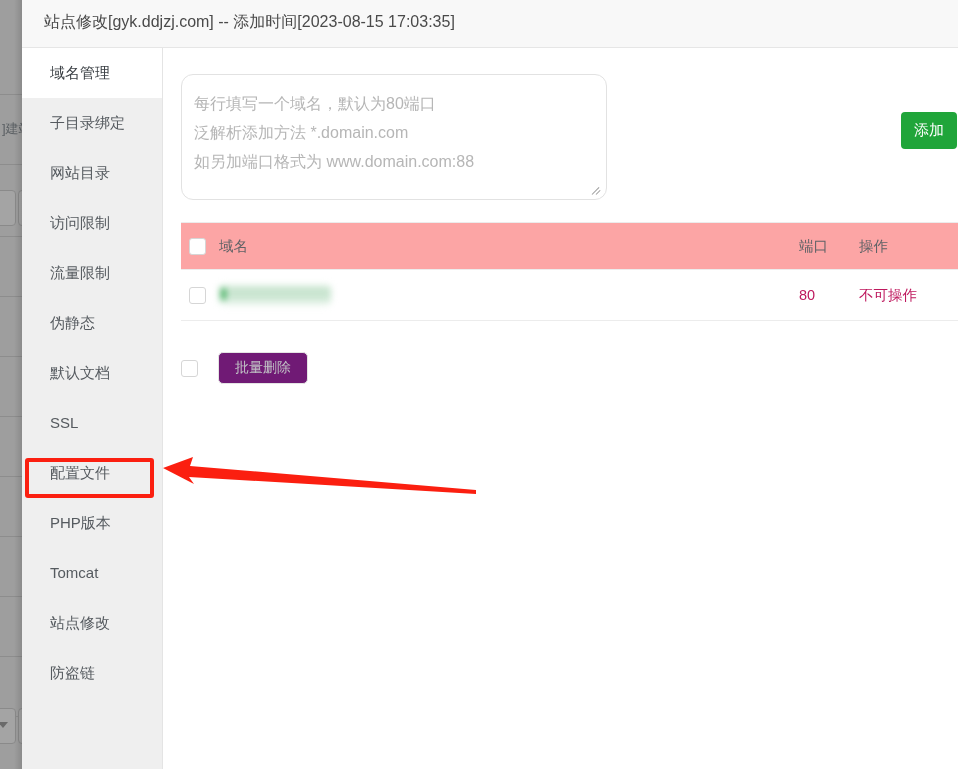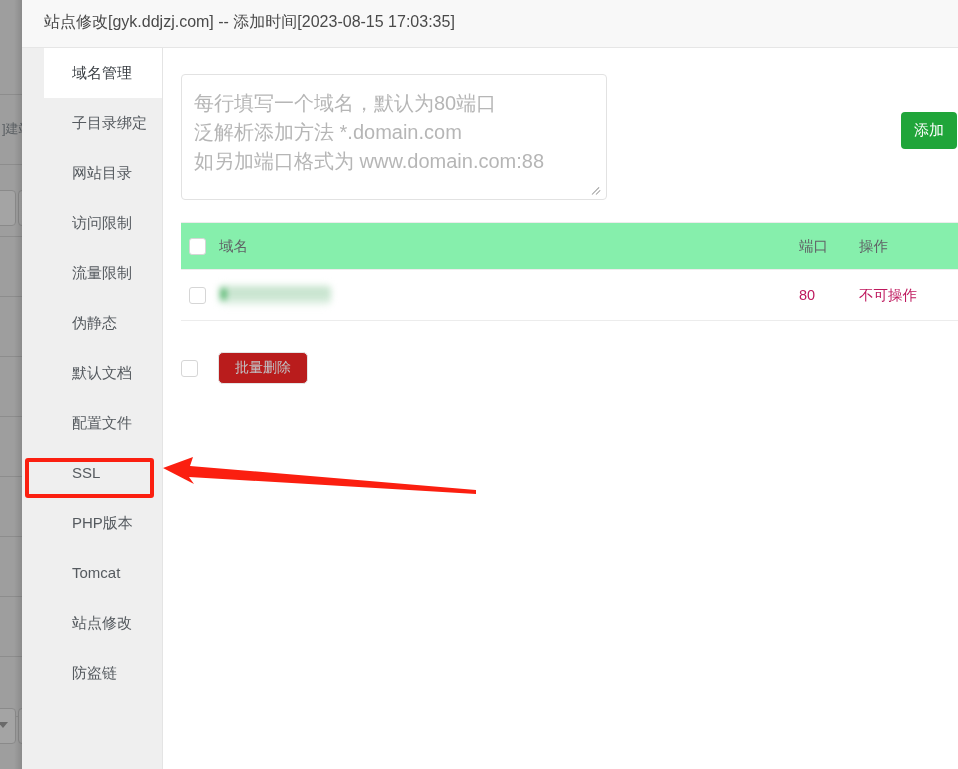--- a/index.html
+++ b/index.html
@@ -106,21 +106,20 @@
   .side-item {
     position: relative;
     height: 50px;
     line-height: 50px;
     padding-left: 28px;
     font-size: 15px;
     color: #555a5f;
     box-sizing: border-box;
     cursor: pointer;
     white-space: nowrap;
-    margin-left: 22px;
   }
   .side-item.active {
     background: #ffffff;
     color: #3a3f44;
   }
 
   
   .anno-box {
     position: absolute;
     left: 3px;
@@ -141,27 +140,27 @@
     height: 721px;
     background: #ffffff;
   }
 
   .domain-textarea {
     position: absolute;
     left: 18px; top: 26px;
     width: 426px;
     height: 126px;
     border: 1px solid #e2e2e2;
-    border-radius: 4px;
+    border-radius: 12px;
     background: #ffffff;
     box-sizing: border-box;
     resize: none;
     padding: 14px 12px;
     font-family: "Liberation Sans", "DejaVu Sans", sans-serif;
-    font-size: 20px;
+    font-size: 16px;
     line-height: 29px;
     color: #444;
     outline: none;
     overflow: hidden;
   }
   .domain-textarea::placeholder {
     color: #b6b6b6;
   }
   .ta-resize {
     position: absolute;
@@ -201,21 +200,21 @@
     left: 18px;
     top: 174px;
     width: 795px;
   }
   .tbl {
     width: 795px;
     border-collapse: collapse;
     table-layout: fixed;
   }
   .tbl thead th {
-    background: #86efac;
+    background: #fca5a5;
     border-top: 1px solid #ececec;
     border-bottom: 1px solid #ececec;
     height: 46px;
     font-weight: normal;
     font-size: 14.5px;
     color: #606266;
     text-align: left;
     padding: 0;
     vertical-align: middle;
   }
@@ -276,21 +275,21 @@
     top: 304px;
     display: flex;
     align-items: center;
   }
   .bulk-btn {
     margin-left: 20px;
     height: 32px;
     padding: 0 16px;
     border: 1px solid #e4e4e4;
     border-radius: 5px;
-    background: #b91c1c;
+    background: #701a75;
     color: #c0c2c5;
     font-size: 14px;
     font-family: "Liberation Sans", "DejaVu Sans", sans-serif;
     cursor: default;
   }
 
   
   .anno-arrow {
     position: absolute;
     left: 0; top: 0;
@@ -346,24 +345,24 @@
       <div class="side-item">
         <span>流量限制</span>
       </div>
       <div class="side-item">
         <span>伪静态</span>
       </div>
       <div class="side-item">
         <span>默认文档</span>
       </div>
       <div class="side-item">
+        <span>SSL</span>
+      </div>
+      <div class="side-item">
         <span>配置文件</span>
-      </div>
-      <div class="side-item">
-        <span>SSL</span>
       </div>
       <div class="side-item">
         <span>PHP版本</span>
       </div>
       <div class="side-item">
         <span>Tomcat</span>
       </div>
       <div class="side-item">
         <span>站点修改</span>
       </div>

